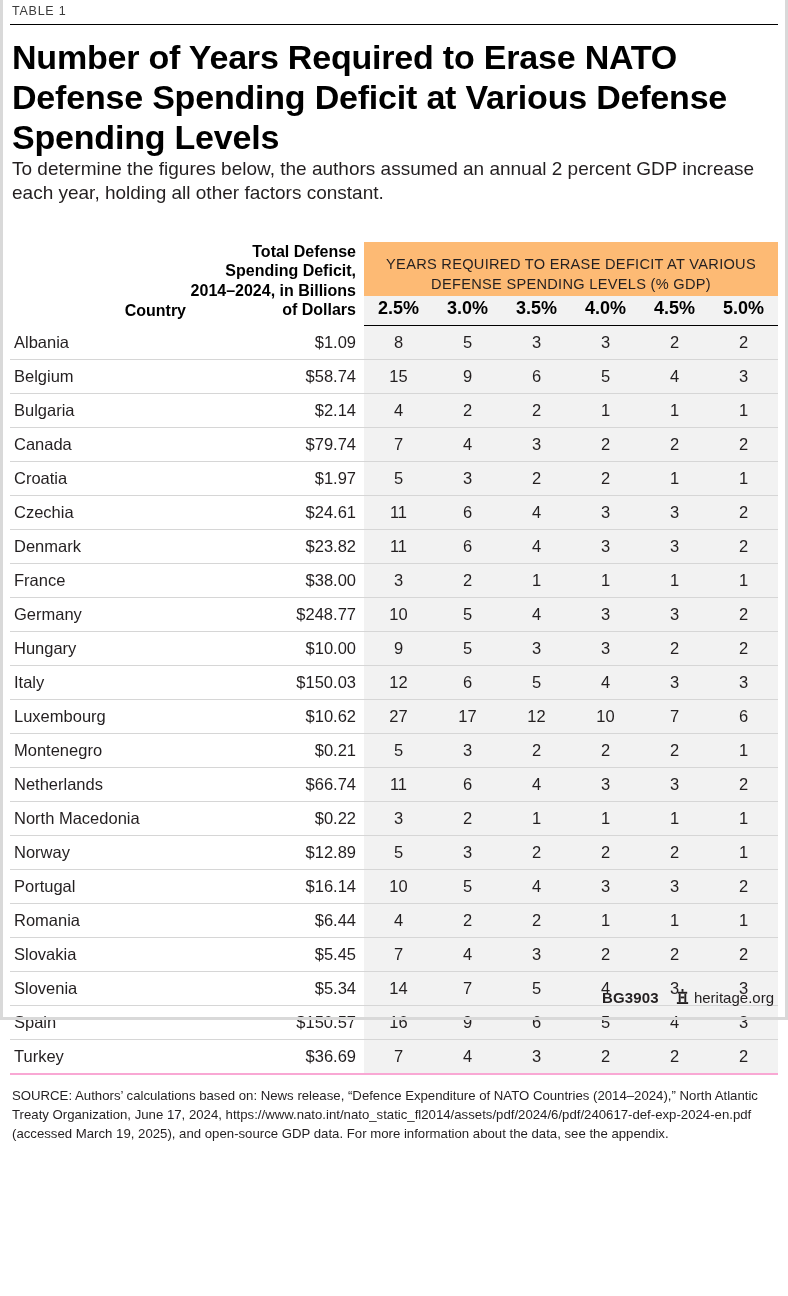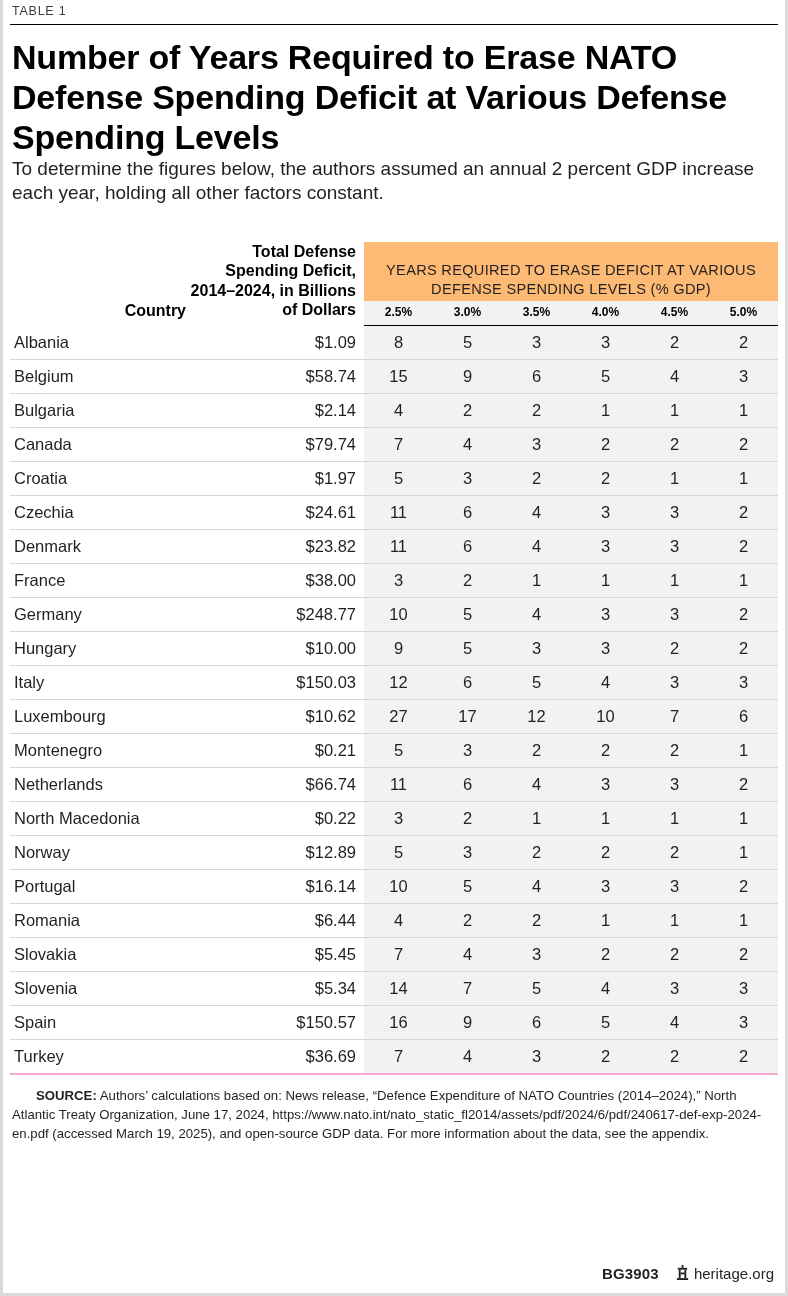--- a/index.html
+++ b/index.html
@@ -10,21 +10,21 @@
   body {
     width: 788px;
     height: 1296px;
     font-family: "Liberation Sans", sans-serif;
     color: #231f20;
     position: relative;
     overflow: hidden;
   }
   .page {
     width: 788px;
-    height: 1296px;
+    height: 1020px;
     box-sizing: border-box;
     padding: 0 10px;
     position: relative;
   }
   .table-label {
     font-size: 12.5px;
     letter-spacing: 0.06em;
     color: #3b3b3b;
     padding-top: 4px;
     padding-left: 2px;
@@ -81,21 +81,21 @@
   .hd-deficit {
     font-size: 16px;
     font-weight: bold;
     vertical-align: bottom;
     text-align: right;
     padding: 0 8px 6px 0;
     line-height: 1.22;
     color: #000;
   }
   .hd-pct {
-    font-size: 12px;
+    font-size: 18px;
     font-weight: bold;
     text-align: center;
     vertical-align: bottom;
     padding: 0 2px 6px 2px;
     background: #f2f2f2;
     color: #000;
   }
   .header-row-bottom td, .header-row-bottom th {
     border-bottom: 1px solid #000;
   }
@@ -125,21 +125,21 @@
     border-bottom: 2px solid #f9a8d4;
   }
   .source {
     font-size: 13.2px;
     line-height: 1.42;
     margin-top: 12px;
     padding-left: 2px;
     width: 760px;
     color: #231f20;
   }
-  .source b { font-weight: bold; margin-left: 24px; }
+  .source b { font-weight: normal; }
   .footer {
     position: absolute;
     left: 12px;
     right: 0;
     bottom: 14px;
     padding-right: 14px;
     text-align: right;
     font-size: 15px;
     color: #231f20;
   }

